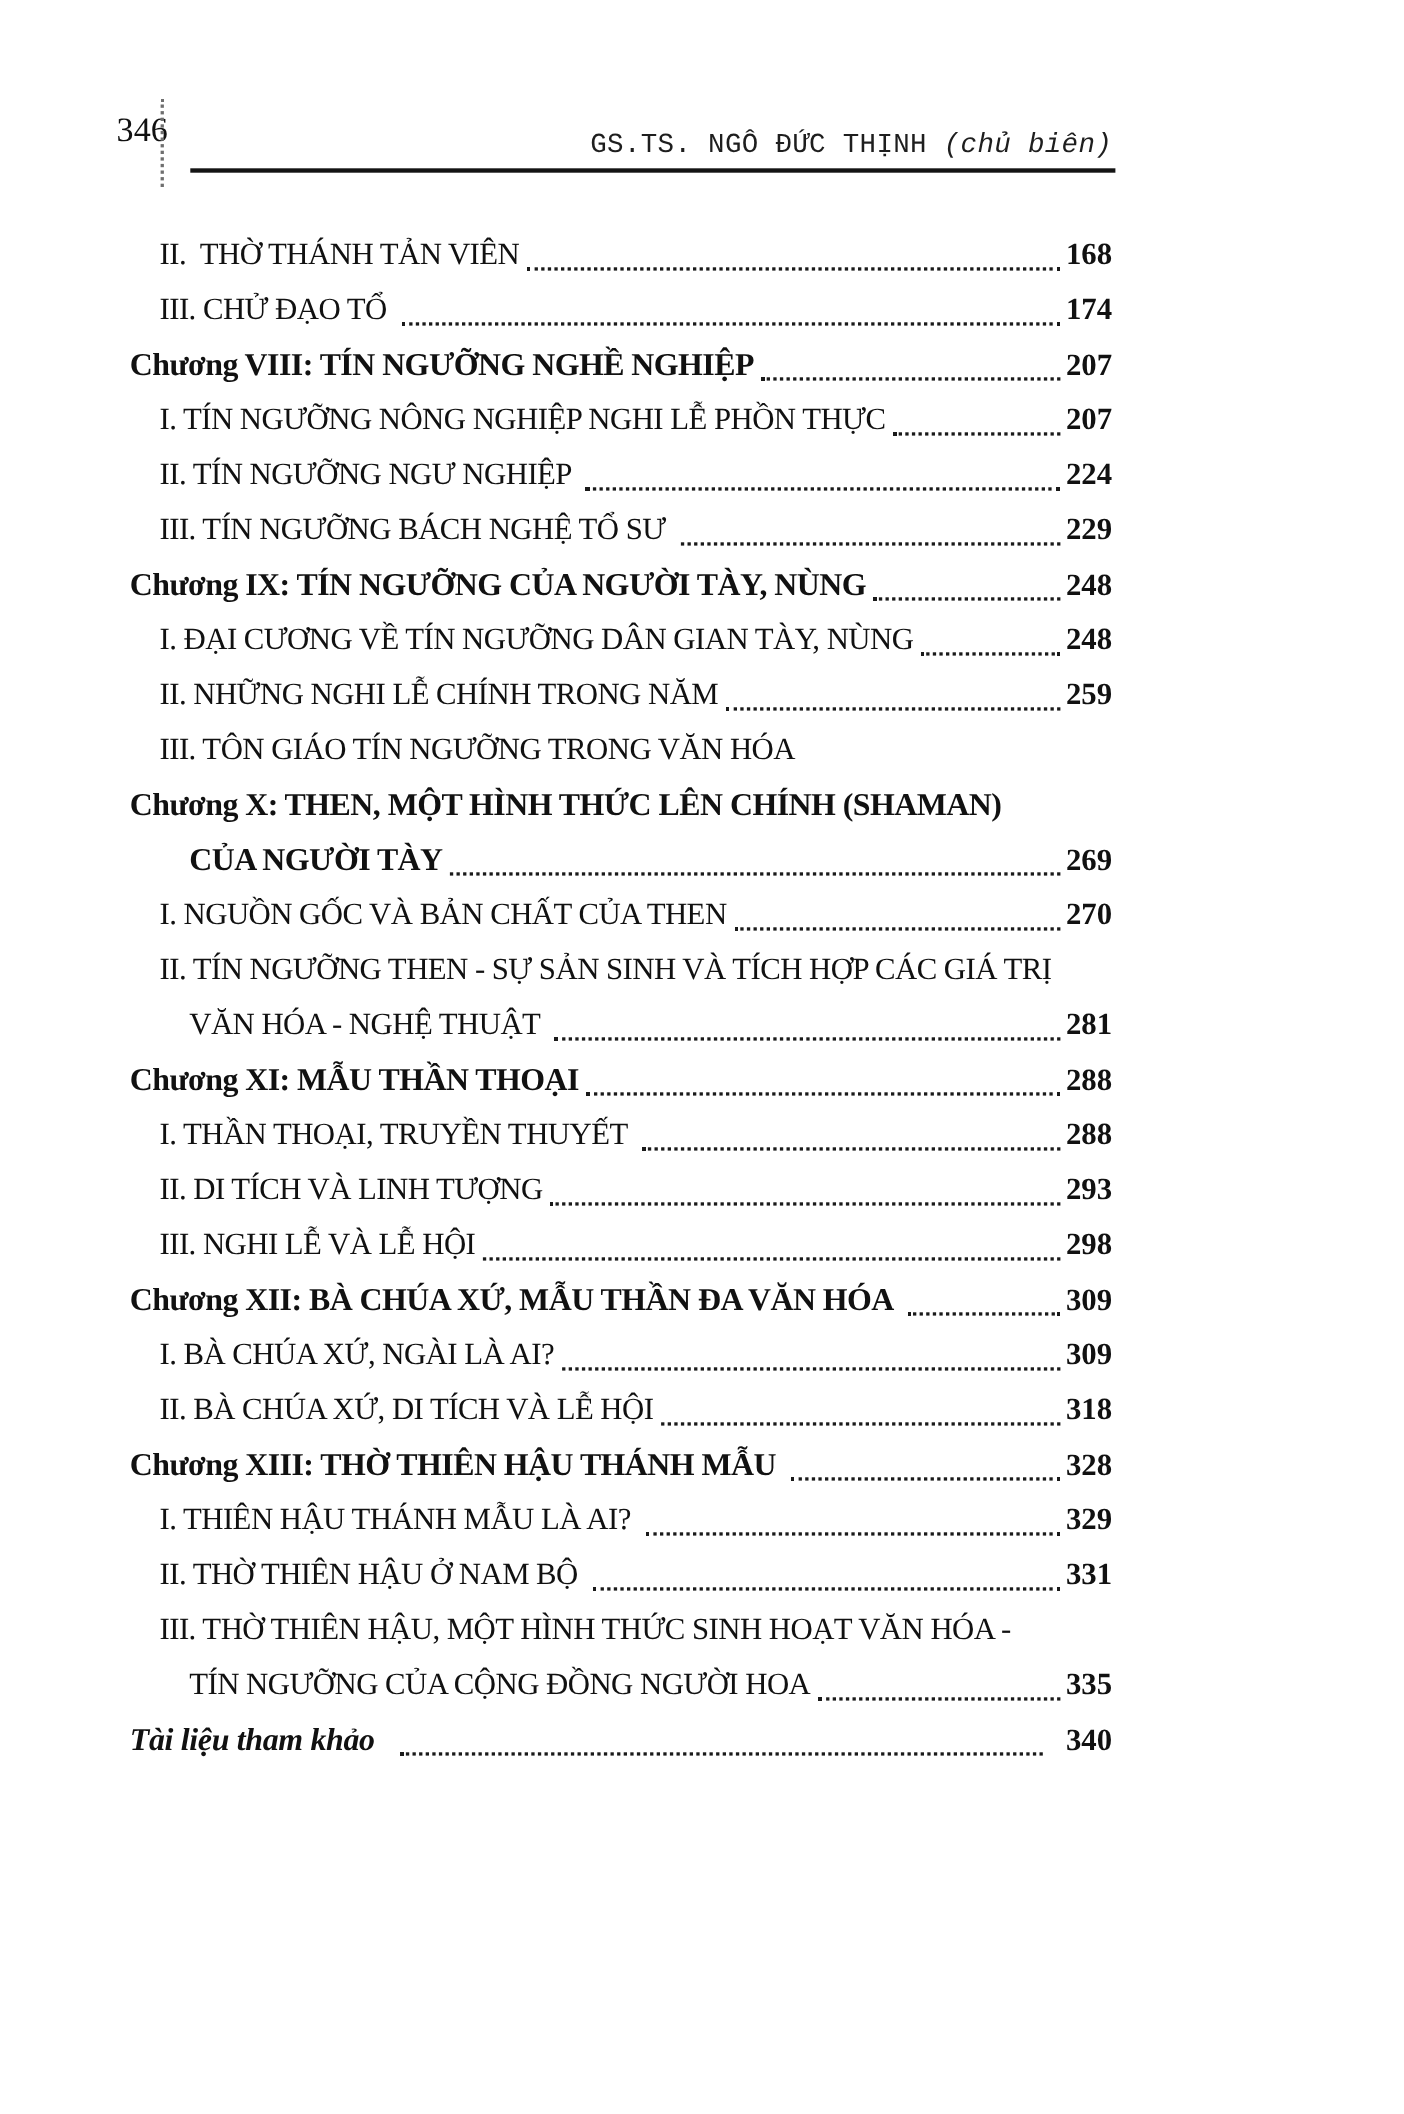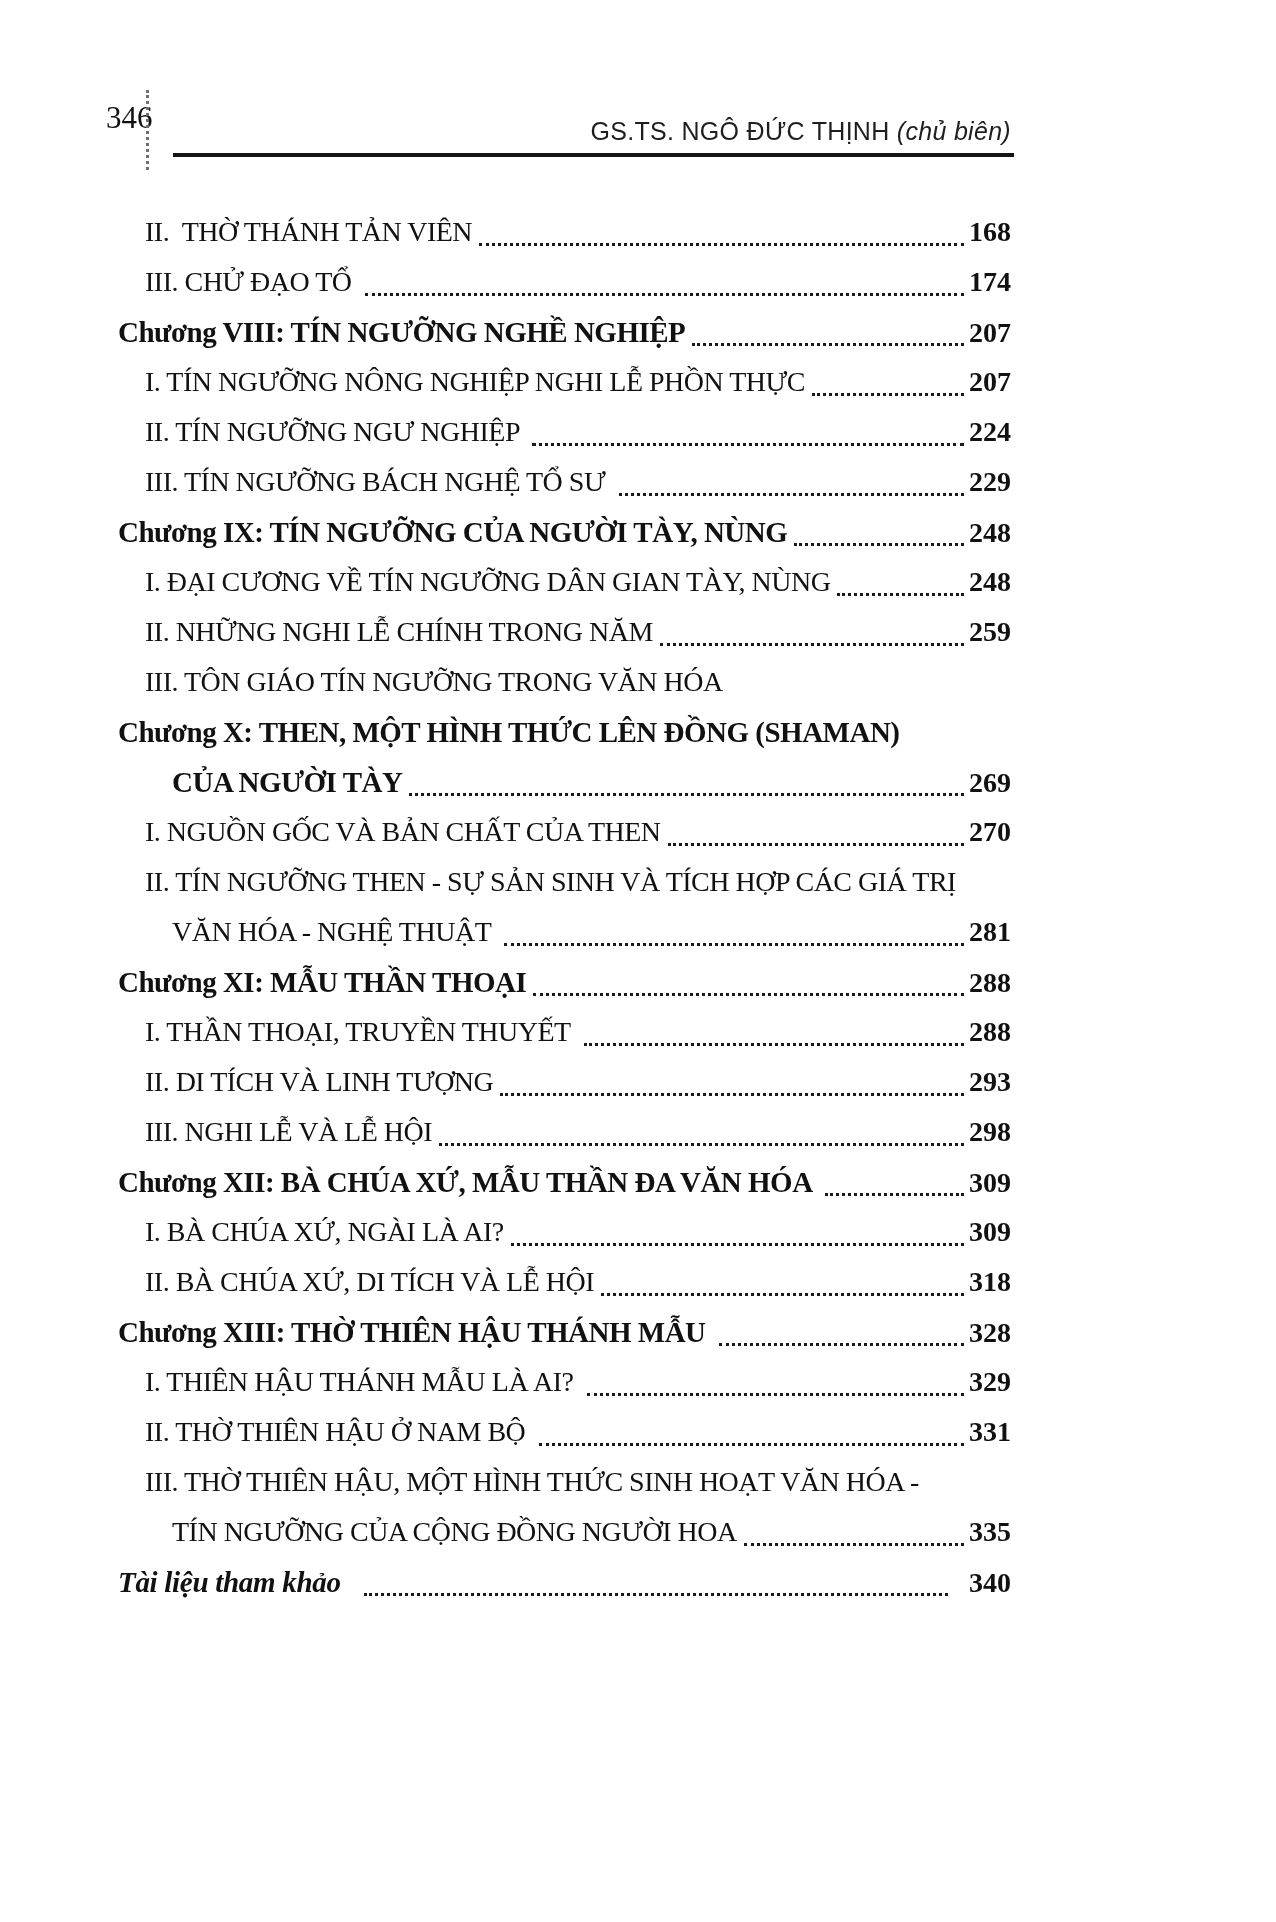--- a/index.html
+++ b/index.html
@@ -31,21 +31,21 @@
     left: 146px;
     top: 90px;
     height: 80px;
     width: 0;
     border-left: 3px dotted #6f6f6f;
   }
   .author-credit {
     position: absolute;
     right: 141px;
     top: 117px;
-    font-family: Liberation Sans, sans-serif;
+    font-family: Liberation Mono, monospace;
     font-size: 25px;
     font-weight: normal;
     letter-spacing: 0.3px;
     color: #1e1e1e;
     white-space: pre;
   }
   .author-credit .role {
     font-style: italic;
   }
   .header-rule {
@@ -131,21 +131,21 @@
       <div class="toc-line section"><span class="title">II.  THỜ THÁNH TẢN VIÊN</span><span class="leader"></span><span class="pageno">168</span></div>
       <div class="toc-line section"><span class="title">III. CHỬ ĐẠO TỔ </span><span class="leader"></span><span class="pageno">174</span></div>
       <div class="toc-line chapter"><span class="title">Chương VIII: TÍN NGƯỠNG NGHỀ NGHIỆP</span><span class="leader"></span><span class="pageno">207</span></div>
       <div class="toc-line section"><span class="title">I. TÍN NGƯỠNG NÔNG NGHIỆP NGHI LỄ PHỒN THỰC</span><span class="leader"></span><span class="pageno">207</span></div>
       <div class="toc-line section"><span class="title">II. TÍN NGƯỠNG NGƯ NGHIỆP </span><span class="leader"></span><span class="pageno">224</span></div>
       <div class="toc-line section"><span class="title">III. TÍN NGƯỠNG BÁCH NGHỆ TỔ SƯ </span><span class="leader"></span><span class="pageno">229</span></div>
       <div class="toc-line chapter"><span class="title">Chương IX: TÍN NGƯỠNG CỦA NGƯỜI TÀY, NÙNG</span><span class="leader"></span><span class="pageno">248</span></div>
       <div class="toc-line section"><span class="title">I. ĐẠI CƯƠNG VỀ TÍN NGƯỠNG DÂN GIAN TÀY, NÙNG</span><span class="leader"></span><span class="pageno">248</span></div>
       <div class="toc-line section"><span class="title">II. NHỮNG NGHI LỄ CHÍNH TRONG NĂM</span><span class="leader"></span><span class="pageno">259</span></div>
       <div class="toc-line section"><span class="title">III. TÔN GIÁO TÍN NGƯỠNG TRONG VĂN HÓA</span></div>
-      <div class="toc-line chapter"><span class="title">Chương X: THEN, MỘT HÌNH THỨC LÊN ĐỒNG (SHAMAN)</span></div>
+      <div class="toc-line chapter"><span class="title">Chương X: THEN, MỘT HÌNH THỨC LÊN CHÍNH (SHAMAN)</span></div>
       <div class="toc-line chapter continuation"><span class="title">CỦA NGƯỜI TÀY</span><span class="leader"></span><span class="pageno">269</span></div>
       <div class="toc-line section"><span class="title">I. NGUỒN GỐC VÀ BẢN CHẤT CỦA THEN</span><span class="leader"></span><span class="pageno">270</span></div>
       <div class="toc-line section"><span class="title">II. TÍN NGƯỠNG THEN - SỰ SẢN SINH VÀ TÍCH HỢP CÁC GIÁ TRỊ</span></div>
       <div class="toc-line section continuation"><span class="title">VĂN HÓA - NGHỆ THUẬT </span><span class="leader"></span><span class="pageno">281</span></div>
       <div class="toc-line chapter"><span class="title">Chương XI: MẪU THẦN THOẠI</span><span class="leader"></span><span class="pageno">288</span></div>
       <div class="toc-line section"><span class="title">I. THẦN THOẠI, TRUYỀN THUYẾT </span><span class="leader"></span><span class="pageno">288</span></div>
       <div class="toc-line section"><span class="title">II. DI TÍCH VÀ LINH TƯỢNG</span><span class="leader"></span><span class="pageno">293</span></div>
       <div class="toc-line section"><span class="title">III. NGHI LỄ VÀ LỄ HỘI</span><span class="leader"></span><span class="pageno">298</span></div>
       <div class="toc-line chapter"><span class="title">Chương XII: BÀ CHÚA XỨ, MẪU THẦN ĐA VĂN HÓA </span><span class="leader"></span><span class="pageno">309</span></div>
       <div class="toc-line section"><span class="title">I. BÀ CHÚA XỨ, NGÀI LÀ AI?</span><span class="leader"></span><span class="pageno">309</span></div>

